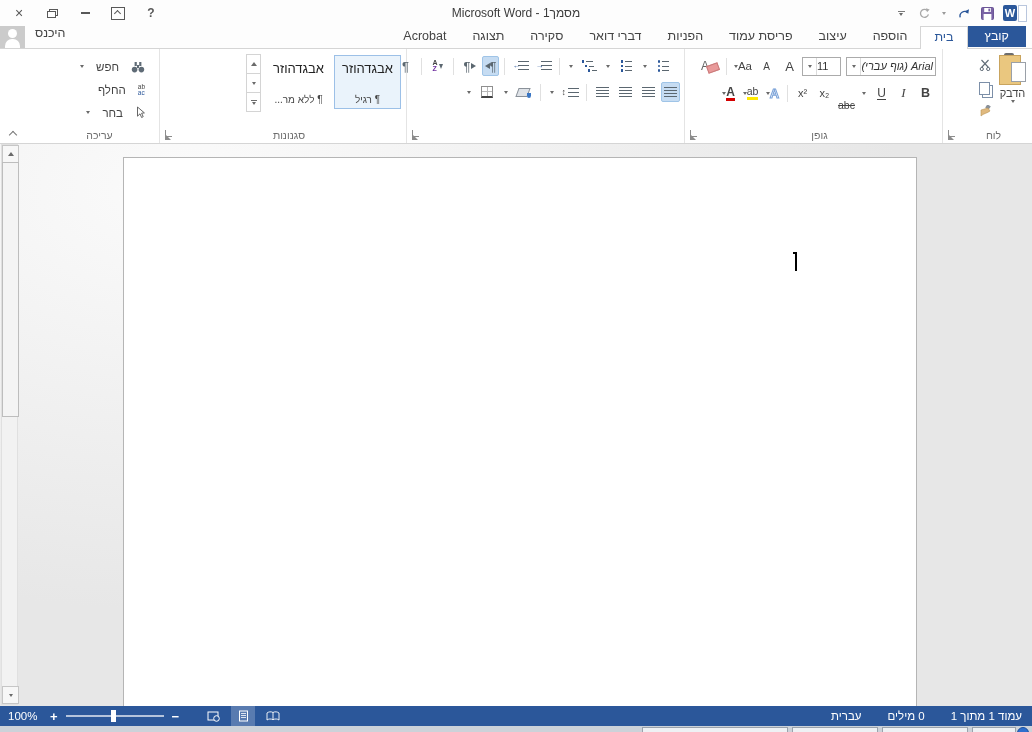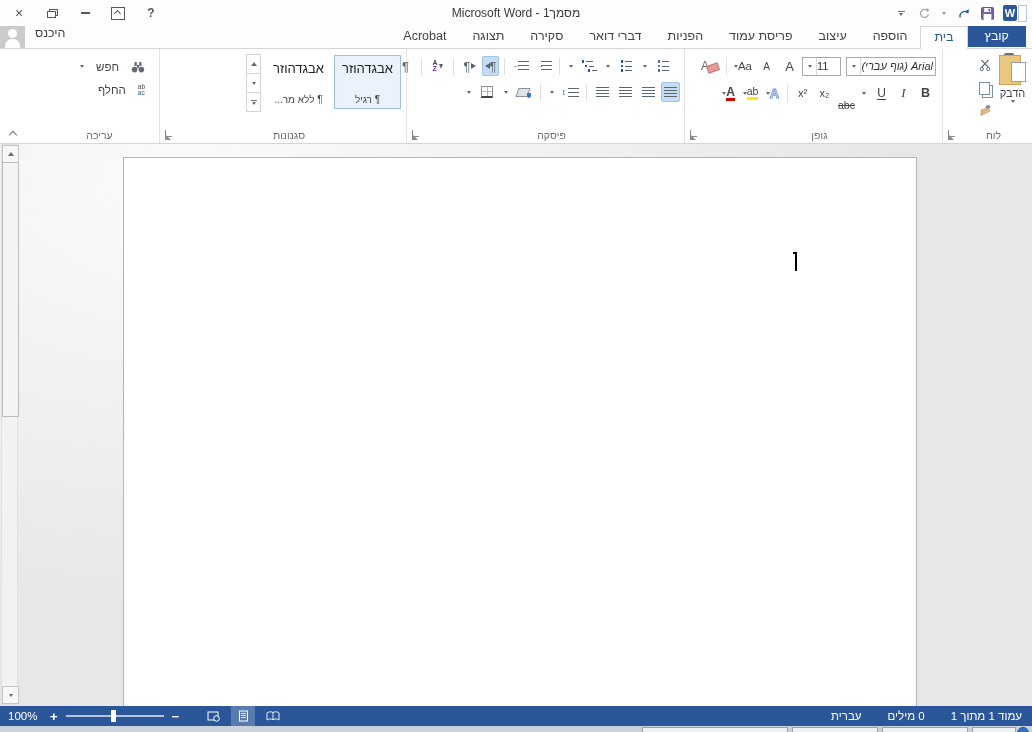--- a/index.html
+++ b/index.html
@@ -496,21 +496,20 @@
           <span class="tri-d sm"></span>
         </span>
       <span class="rbtn">
           <span class="bord-ic"></span>
         </span>
       <span class="rbtn" style="min-width:8px">
           <span class="tri-d sm"></span>
         </span>
     </div>
     <span class="launcher"></span>
-    <div class="glabel">פיסקה</div>
   </div>
 
   <div class="group g-sty">
     <div class="sty-wrap">
       <span class="stycard sel">
         <span class="sty-sample">אבגדהוזר</span>
         <span class="sty-name">¶ רגיל</span>
       </span>
       <span class="stycard">
         <span class="sty-sample">אבגדהוזר</span>
@@ -548,20 +547,27 @@
         <span class="edit-label">חפש</span>
         <span class="tri-d sm"></span>
       </span>
       <span class="edit-row">
         <span class="repl-ic">
           <span class="t">ab</span>
           <span class="b">ac</span>
         </span>
         <span class="edit-label">החלף</span>
       </span>
+      <span class="edit-row">
+        <svg width="10" height="13" viewBox="0 0 10 13">
+            <path d="M2.5 1 L2.5 10.2 L5 7.8 L6.6 11.5 L8.2 10.7 L6.6 7.2 L9.4 6.9 Z" fill="#fff" stroke="#555" stroke-width=".9"></path>
+          </svg>
+        <span class="edit-label">בחר</span>
+        <span class="tri-d sm"></span>
+      </span>
     </div>
     <div class="glabel" style="left:40px">עריכה</div>
     <span class="collapse"></span>
   </div>
 </div>
 
 <div class="docarea">
   <div class="page"></div>
   <span class="caret"></span>
   <div class="vscroll">

